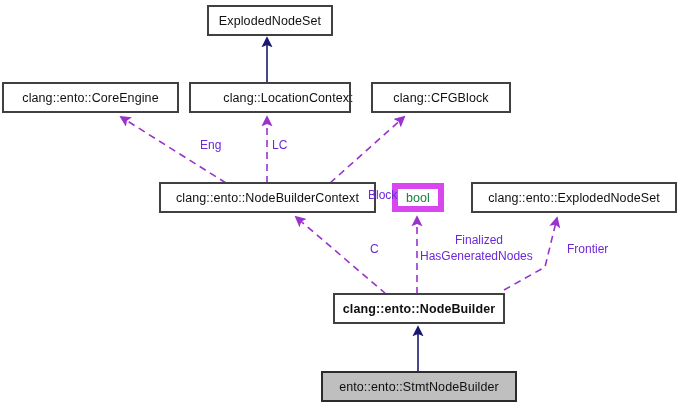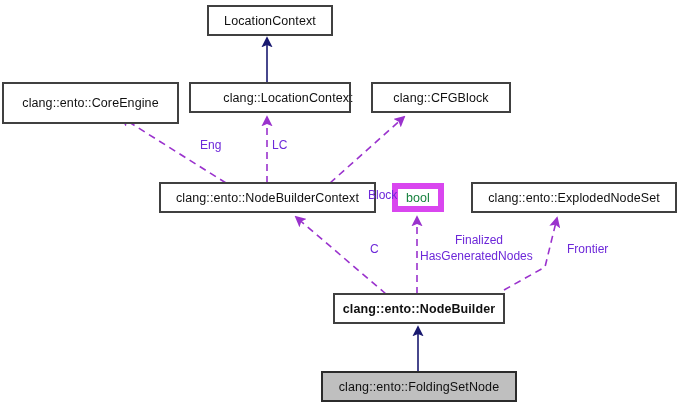--- a/index.html
+++ b/index.html
@@ -100,24 +100,24 @@
     <g>
       <path d="M 504 290 L 545 267 L 557 218" fill="none" stroke="#9a32cd" stroke-width="1.6" stroke-dasharray="7,5" marker-end="url(#arrow-usage)"></path>
     </g>
 
     <g>
       <line x1="418" y1="372" x2="418" y2="327" stroke="#191970" stroke-width="1.6" marker-end="url(#arrow-inherit)"></line>
     </g>
   </svg>
 
   <div class="node" style="left:208px; top:6px; width:124px; height:29px;">
-    <span>LocationContext</span>
+    <span>ExplodedNodeSet</span>
   </div>
 
-  <div class="node" style="left:3px; top:83px; width:175px; height:40px;">
+  <div class="node" style="left:3px; top:83px; width:175px; height:29px;">
     <span>clang::ento::CoreEngine</span>
   </div>
 
   <div class="node" style="left:190px; top:83px; width:160px; height:29px;padding-left:36px;">
     <span>clang::LocationContext</span>
   </div>
 
   <div class="node" style="left:372px; top:83px; width:138px; height:29px;">
     <span>clang::CFGBlock</span>
   </div>
@@ -132,21 +132,21 @@
 
   <div class="node" style="left:472px; top:183px; width:204px; height:29px;">
     <span>clang::ento::ExplodedNodeSet</span>
   </div>
 
   <div class="node" style="left:334px; top:294px; width:170px; height:29px;font-weight:bold;">
     <span>clang::ento::NodeBuilder</span>
   </div>
 
   <div class="node current" style="left:322px; top:372px; width:194px; height:29px;">
-    <span>clang::ento::FoldingSetNode</span>
+    <span>ento::ento::StmtNodeBuilder</span>
   </div>
 
   <div class="edge-label" style="left:200px; top:139px;">Eng</div>
 
   <div class="edge-label" style="left:272px; top:139px;">LC</div>
 
   <div class="edge-label" style="left:368px; top:141px;margin-top:48px;">Block</div>
 
   <div class="edge-label" style="left:370px; top:243px;">C</div>
 

